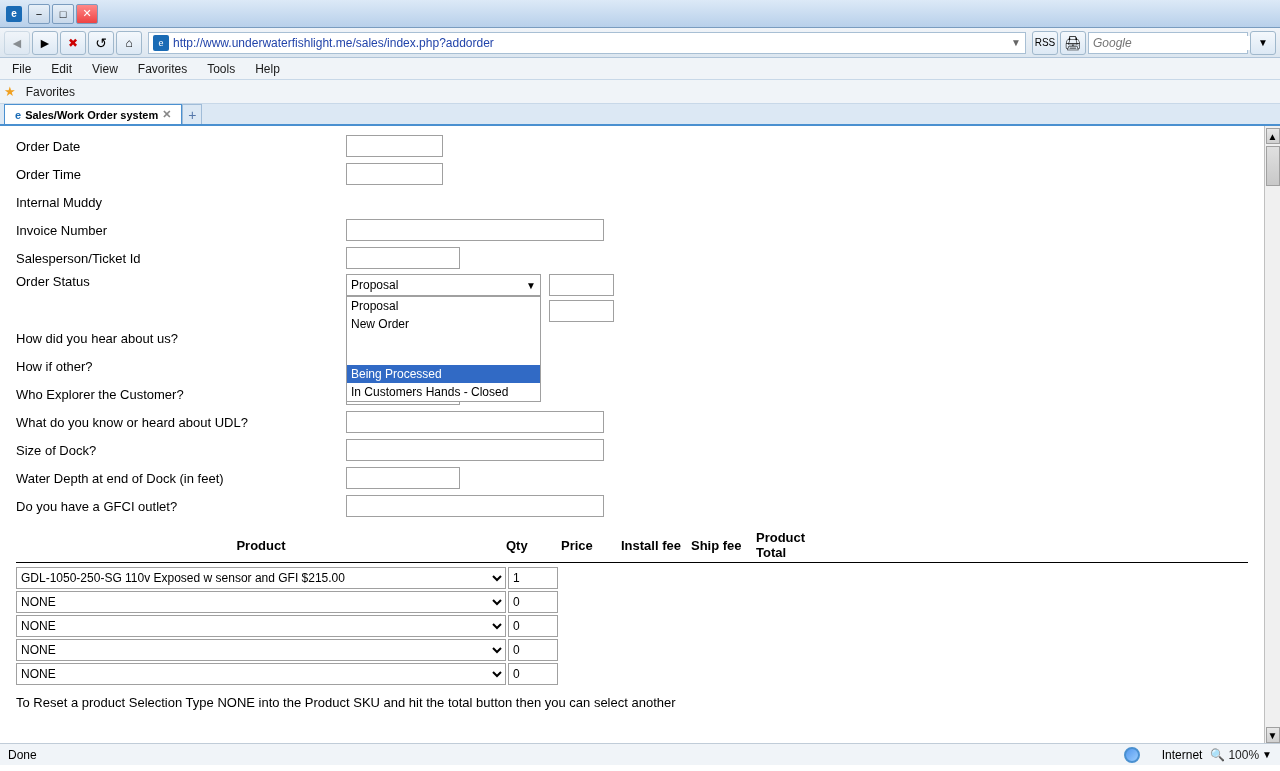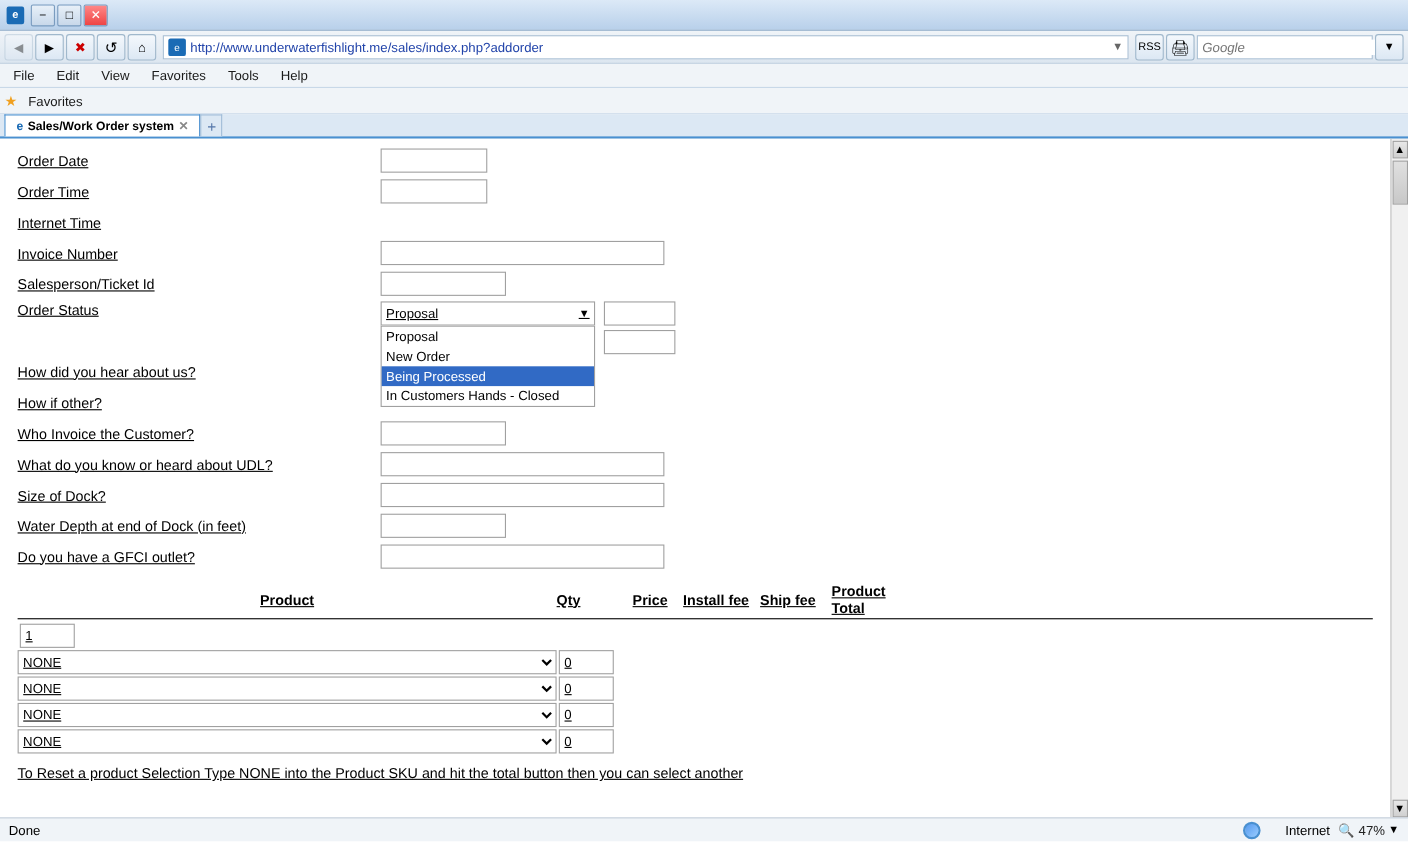--- a/index.html
+++ b/index.html
@@ -179,21 +179,20 @@
     .page-wrapper {
       display: flex;
       height: calc(100vh - 154px);
       overflow: hidden;
     }
     .page-content {
       flex: 1;
       overflow-y: auto;
       padding: 8px 16px;
       background: #fff;
-      text-decoration: underline;
     }
     .scrollbar-track {
       width: 16px;
       background: #f0f0f0;
       border-left: 1px solid #c0c0c0;
       display: flex;
       flex-direction: column;
       align-items: center;
       padding-top: 2px;
     }
@@ -249,36 +248,37 @@
       width: 195px;
       font-size: 12px;
     }
     .dropdown-option {
       padding: 2px 4px;
       cursor: pointer;
     }
     .dropdown-option.selected {
       background: #316ac5;
       color: white;
+      margin-top: 32px;
     }
 
     
     .products-section { margin-top: 12px; }
     .products-header {
       display: flex;
       align-items: center;
       font-weight: bold;
       font-size: 13px;
       margin-bottom: 4px;
       border-bottom: 1px solid #000;
       padding-bottom: 2px;
     }
     .col-product { width: 490px; text-align: center; }
     .col-qty { width: 55px; text-align: left; }
-    .col-price { width: 60px; text-align: center; }
+    .col-price { width: 60px; }
     .col-install { width: 70px; }
     .col-ship { width: 65px; }
     .col-total { width: 80px; }
 
     .product-row {
       display: flex;
       align-items: center;
       margin-bottom: 2px;
     }
     .product-select {
@@ -397,21 +397,21 @@
       <span class="form-label">Order Date</span>
       <input class="form-input form-input-small" type="text" value="" style="">
     </div>
 
     <div class="form-row">
       <span class="form-label">Order Time</span>
       <input class="form-input form-input-small" type="text" value="" style="">
     </div>
 
     <div class="form-row">
-      <span class="form-label">Internet Time</span>
+      <span class="form-label">Internal Muddy</span>
     </div>
 
     <div class="form-row">
       <span class="form-label">Invoice Number</span>
       <input class="form-input form-input-wide" type="text" value="" style="">
     </div>
 
     <div class="form-row">
       <span class="form-label">Salesperson/Ticket Id</span>
       <input class="form-input form-input-medium" type="text" value="" style="">
@@ -440,21 +440,21 @@
 
     <div class="form-row">
       <span class="form-label">How did you hear about us?</span>
     </div>
 
     <div class="form-row">
       <span class="form-label">How if other?</span>
     </div>
 
     <div class="form-row">
-      <span class="form-label">Who Invoice the Customer?</span>
+      <span class="form-label">Who Explorer the Customer?</span>
       <input class="form-input form-input-medium" type="text" value="" style="">
     </div>
 
     <div class="form-row">
       <span class="form-label">What do you know or heard about UDL?</span>
       <input class="form-input form-input-wide" type="text" value="" style="">
     </div>
 
 
     <div class="form-row">
@@ -476,20 +476,21 @@
       <div class="products-header">
         <span class="col-product">Product</span>
         <span class="col-qty">Qty</span>
         <span class="col-price">Price</span>
         <span class="col-install">Install fee</span>
         <span class="col-ship">Ship fee</span>
         <span class="col-total">Product Total</span>
       </div>
 
       <div class="product-row">
+        <select class="product-select"><option>GDL-1050-250-SG 110v Exposed w sensor and GFI $215.00</option><option>NONE</option></select>
         <input class="qty-input" type="text" value="1" style="">
       </div>
 
       <div class="product-row">
         <select class="product-select"><option>NONE</option><option>GDL-1050-250-SG 110v Exposed w sensor and GFI $215.00</option></select>
         <input class="qty-input" type="text" value="0" style="">
       </div>
 
       <div class="product-row">
         <select class="product-select"><option>NONE</option><option>GDL-1050-250-SG 110v Exposed w sensor and GFI $215.00</option></select>
@@ -522,17 +523,17 @@
 
 <div class="status-bar">
   <span>Done</span>
   <div class="status-right">
     <div class="status-internet">
       <div class="globe-icon"></div>
       <span>Internet</span>
     </div>
     <div style="display:flex;align-items:center;gap:3px;">
       <span>🔍</span>
-      <span class="zoom-pct">47%</span>
+      <span class="zoom-pct">100%</span>
       <span style="font-size:10px;">▼</span>
     </div>
   </div>
 </div>
 
 </body></html>

